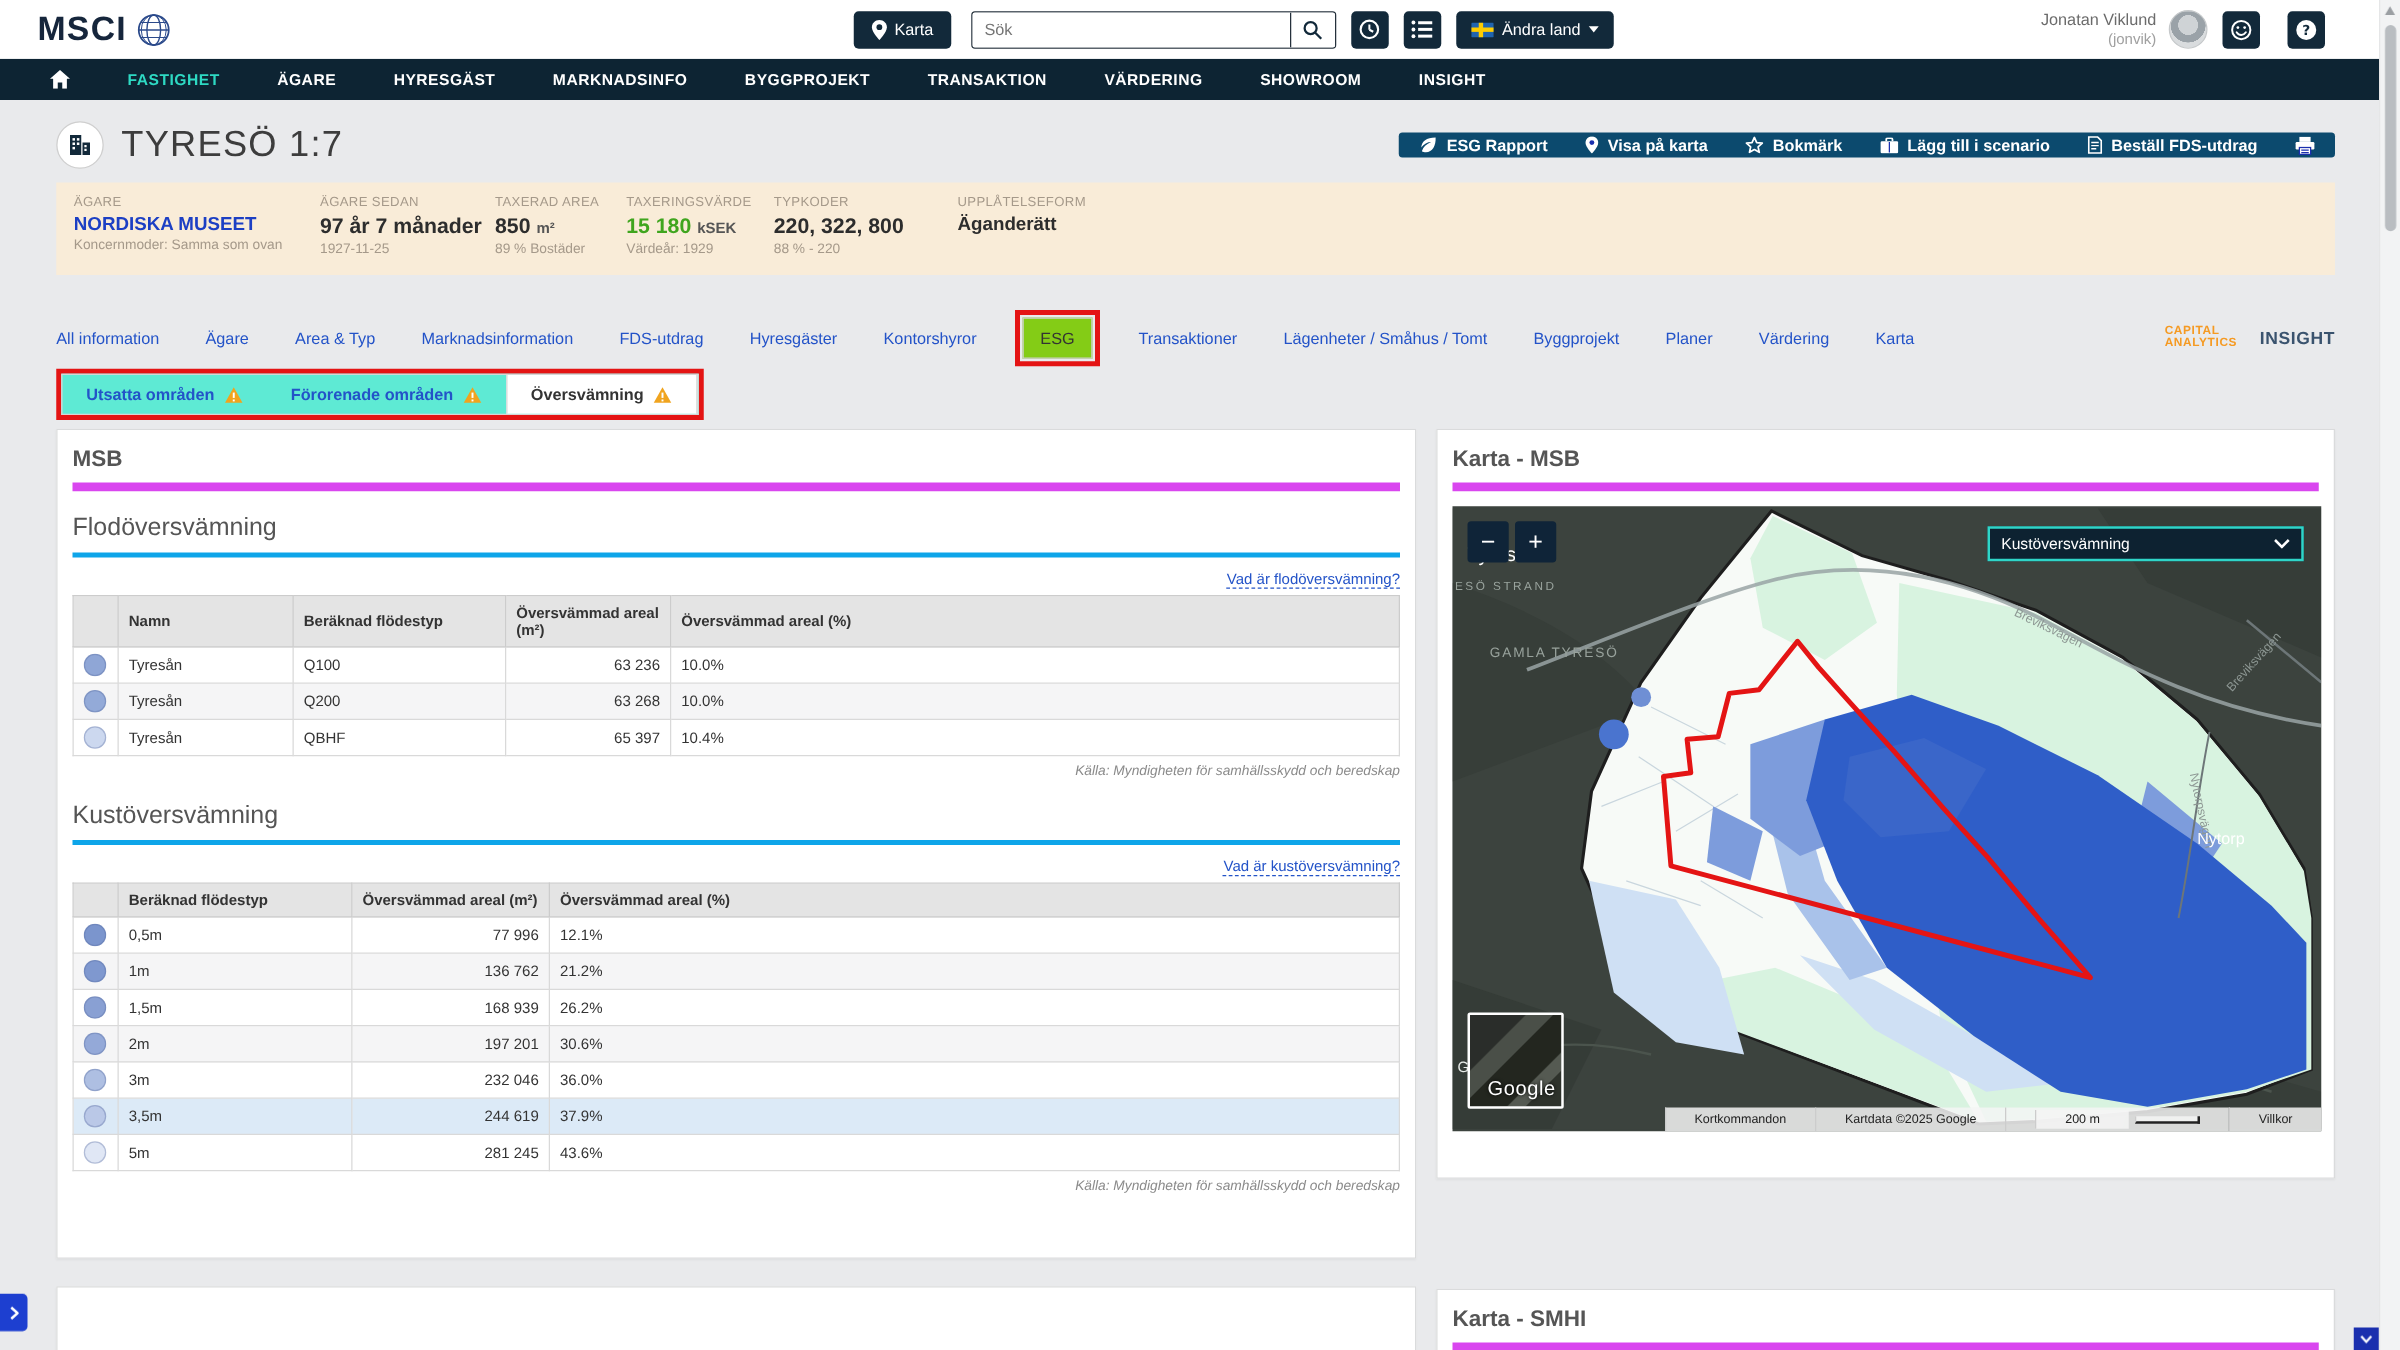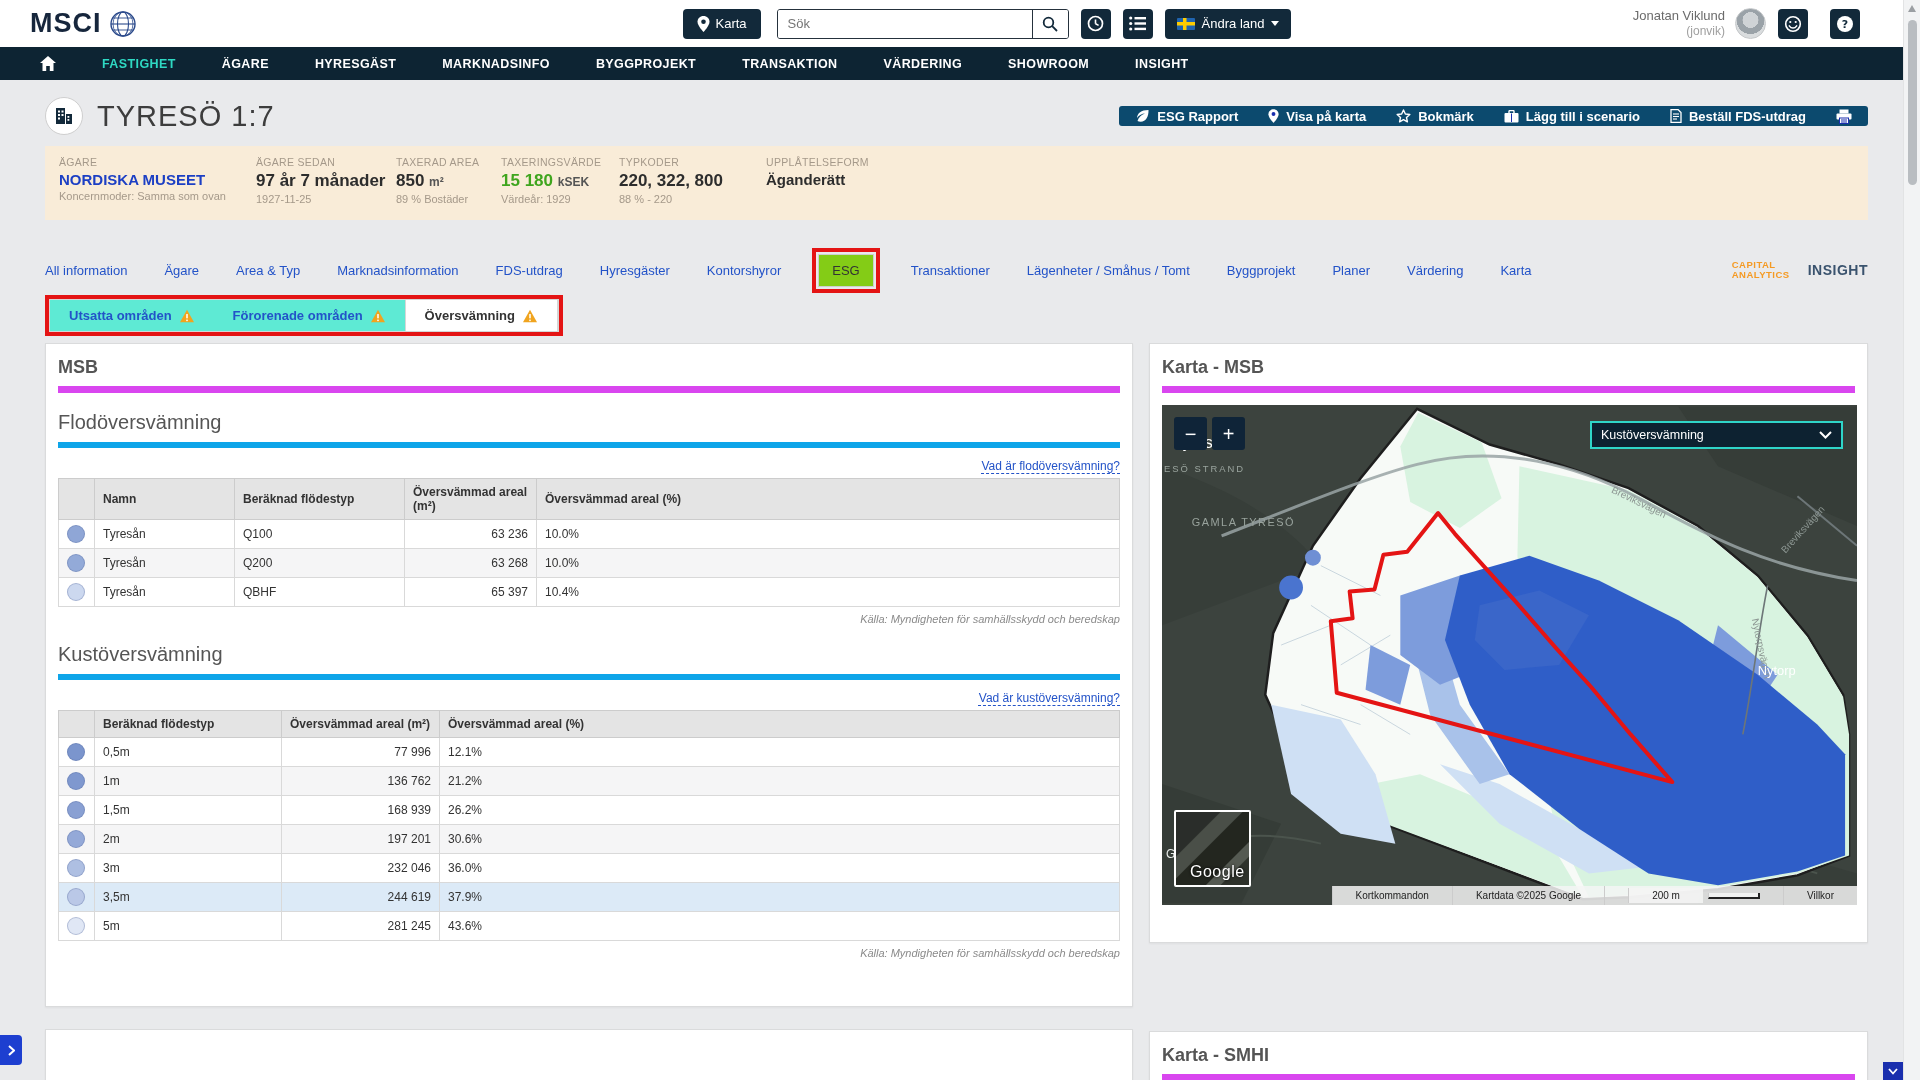--- a/index.html
+++ b/index.html
@@ -57,21 +57,21 @@
   .subtabs-wrap { margin-top:8px; display:inline-block; border:4px solid #e41414; }
   .subtabs { display:inline-flex; background:#5eead4; border:1px solid #d6d6d6; }
   .subtab { display:flex; align-items:center; gap:7px; padding:8px 19px; font-size:13px; font-weight:bold; color:#2353c8; cursor:pointer; }
   .subtab.active { background:#fff; color:#333; border-left:1px solid #d6d6d6; border-right:1px solid #d6d6d6;}
 
   .cards { display:flex; gap:16px; margin-top:7px; align-items:flex-start; }
   .col-left { width:1088px; }
   .col-right { width:719px; }
   .card { background:#fff; border:1px solid #dadbdc; box-shadow:0 1px 2px rgba(0,0,0,.05); padding:13px 12px; }
   .h1 { font-size:18px; color:#555; font-weight:700; padding-bottom:8px; border-bottom:7px solid #d946ef; }
-  .h2 { font-size:20px; color:#555; font-weight:400; margin-top:18px; padding-bottom:8px; border-bottom:6px solid #0ea5e9; }
+  .h2 { font-size:20px; color:#555; font-weight:400; margin-top:18px; padding-bottom:8px; border-bottom:4px solid #0ea5e9; }
   .info-link-row { text-align:right; margin:8px 0 4px; }
   .info-link { color:#2353c8; font-size:12px; text-decoration:underline dashed 1px; text-underline-offset:3px; cursor:pointer;}
   table.data { width:100%; border-collapse:collapse; font-size:12px; color:#333; border:1px solid #ccc; }
   table.data th { background:#e4e4e4; text-align:left; font-size:12px; padding:6px 8px; border:1px solid #ccc; }
   table.data td { padding:5px 8px; border:1px solid #d9d9d9; height:29px; }
   table.data tbody tr:nth-child(even) { background:#f5f5f6; }
   table.data tbody tr.hl { background:#dceaf7; }
   td.num, th.num { text-align:right; }
   .dot { width:18px; height:18px; border-radius:50%; display:inline-block; border:1px solid rgba(90,110,160,.35); vertical-align:middle;}
   .source { text-align:right; font-size:11px; font-style:italic; color:#8a8a8a; margin-top:6px; }

